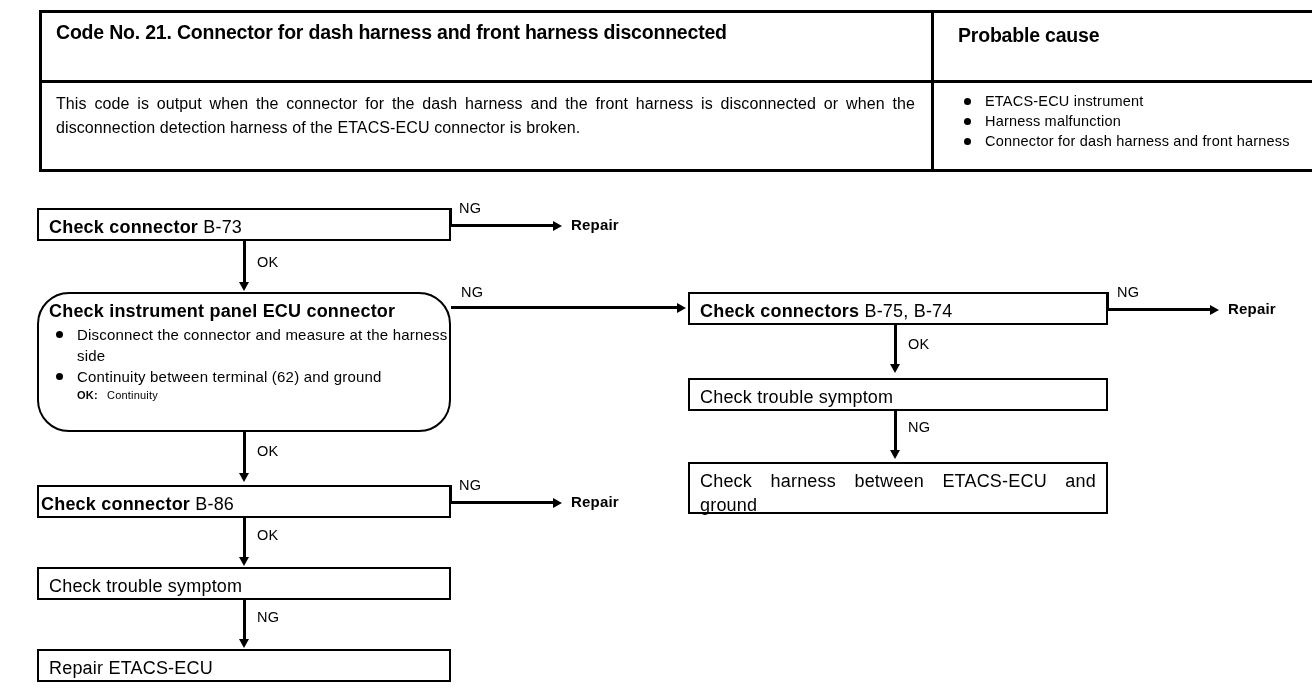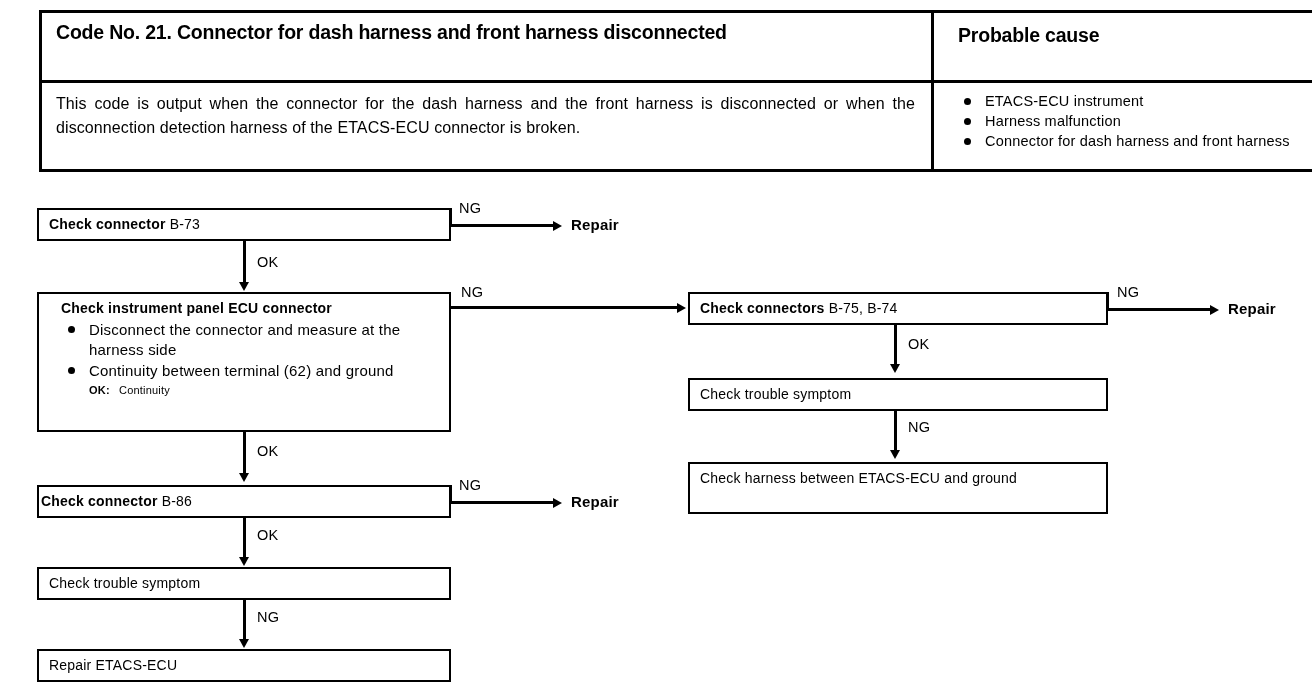--- a/index.html
+++ b/index.html
@@ -118,31 +118,31 @@
   
   .flow { position: absolute; left: 0; top: 0; width: 100%; height: 100%; }
 
   .node {
     position: absolute;
     border: 2.5px solid #000;
     box-sizing: border-box;
     background: #fff;
   }
   .node .line {
-    font-size: 14px;
+    font-size: 18px;
     line-height: 1.35;
     letter-spacing: 0.2px;
     white-space: nowrap;
   }
   .node .line.wrap { white-space: normal; }
   .node b { font-weight: bold; }
 
   
   #node-b73      { left: 12px;  top: 208px; width: 414px; height: 33px; padding: 5px 0 0 10px; }
-  #node-ecu      { left: 12px;  top: 292px; width: 414px; height: 140px; padding: 5px 0 0 22px; }
+  #node-ecu      { left: 12px;  top: 292px; width: 414px; height: 140px; padding: 5px 0 0 10px; border-radius: 32px; }
   #node-b86      { left: 12px;  top: 485px; width: 414px; height: 33px; padding: 5px 0 0 2px; }
   #node-trouble1 { left: 12px;  top: 567px; width: 414px; height: 33px; padding: 5px 0 0 10px; }
   #node-replace  { left: 12px;  top: 649px; width: 414px; height: 33px; padding: 5px 0 0 10px; }
 
   #node-conn7574 { left: 663px; top: 292px; width: 420px; height: 33px; padding: 5px 0 0 10px; }
   #node-trouble2 { left: 663px; top: 378px; width: 420px; height: 33px; padding: 5px 0 0 10px; }
   #node-harness  { left: 663px; top: 462px; width: 420px; height: 52px; padding: 5px 10px 0 10px; }
 
   #node-ecu .ecu-title { font-weight: bold; }
   #node-ecu ul {

